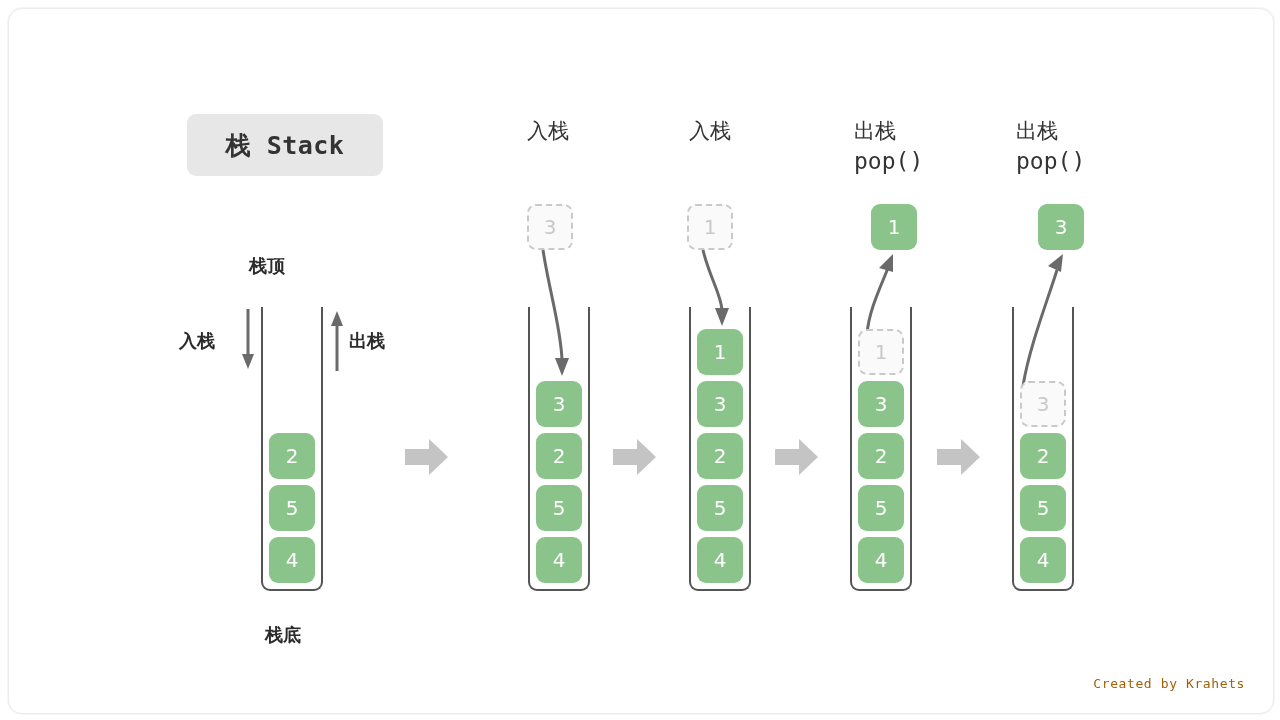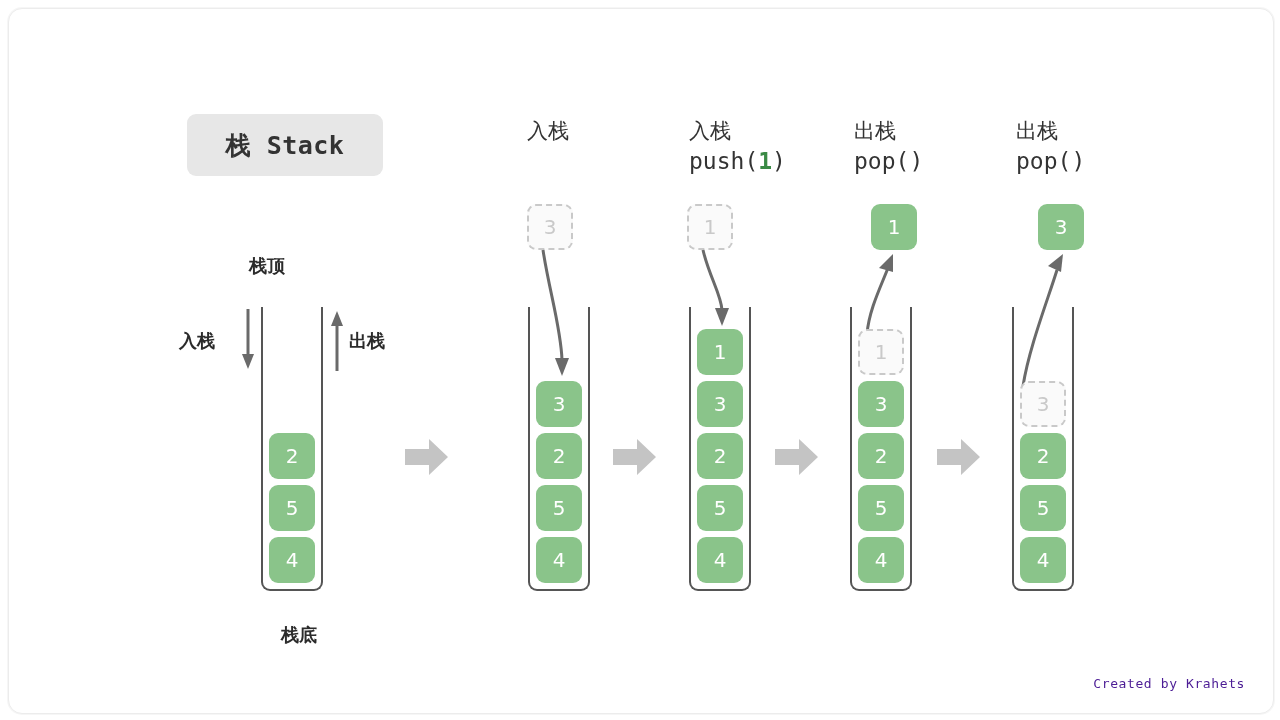--- a/index.html
+++ b/index.html
@@ -116,21 +116,21 @@
 
   
   .block-arrow { width: 44px; height: 40px; }
 
   
   #footer {
     right: 28px;
     bottom: 22px;
     font-family: "DejaVu Sans Mono", monospace;
     font-size: 13px;
-    color: #4c1d95;
+    color: #a16207;
     letter-spacing: 0.6px;
   }
 
   svg { display: block; overflow: visible; }
 </style>
 </head>
 <body>
 
 <div id="card">
 
@@ -155,21 +155,21 @@
       <polygon points="10,2 4,17 16,17" fill="#6a6a6a"></polygon>
     </svg>
   </div>
 
   <div class="abs stack-box" style="left:252px; top:298px; height:284px;"></div>
 
   <div class="abs cell solid" style="left:260px; top:424px;">2</div>
   <div class="abs cell solid" style="left:260px; top:476px;">5</div>
   <div class="abs cell solid" style="left:260px; top:528px;">4</div>
 
-  <div class="abs cjk-bold" style="left:272px; top:614px;">栈底</div>
+  <div class="abs cjk-bold" style="left:256px; top:614px;">栈底</div>
 
   <div class="abs block-arrow" style="left:396px; top:428px;">
     <svg width="44" height="40" viewBox="0 0 44 40">
       <polygon points="0,12 24,12 24,2 43,20 24,38 24,28 0,28" fill="#c4c4c4"></polygon>
     </svg>
   </div>
 
   <div class="abs col-head" style="left:518px; top:108px;">
     <div class="line1">入栈</div>
   </div>
@@ -190,21 +190,20 @@
   <div class="abs cell solid" style="left:527px; top:528px;">4</div>
 
   <div class="abs block-arrow" style="left:604px; top:428px;">
     <svg width="44" height="40" viewBox="0 0 44 40">
       <polygon points="0,12 24,12 24,2 43,20 24,38 24,28 0,28" fill="#c4c4c4"></polygon>
     </svg>
   </div>
 
   <div class="abs col-head" style="left:680px; top:108px;">
     <div class="line1">入栈</div>
-    <div class="line2"><span>push(</span><span class="num">1</span><span>)</span></div>
   </div>
   <div class="abs cell ghost" style="left:678px; top:195px;">1</div>
   <div class="abs" style="left:690px; top:241px;">
     <svg width="40" height="80" viewBox="0 0 40 80">
       <path d="M4,0 C10,26 22,44 23,60" stroke="#6a6a6a" stroke-width="3" fill="none"></path>
       <polygon points="23,76 16,58 30,58" fill="#6a6a6a"></polygon>
     </svg>
   </div>
   <div class="abs stack-box" style="left:680px; top:298px; height:284px;"></div>
   <div class="abs cell solid" style="left:688px; top:320px;">1</div>

